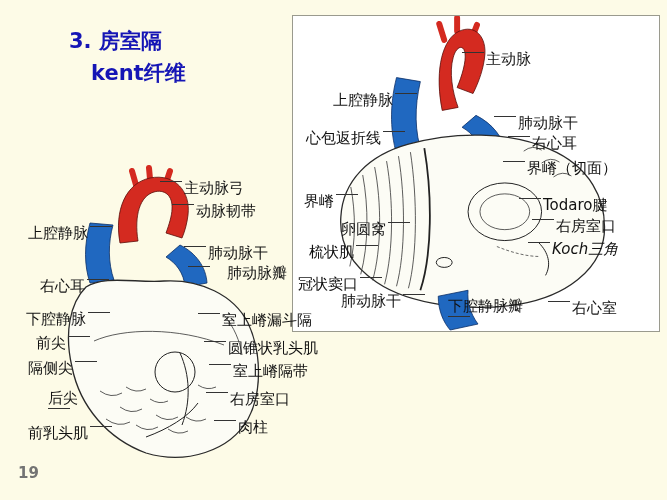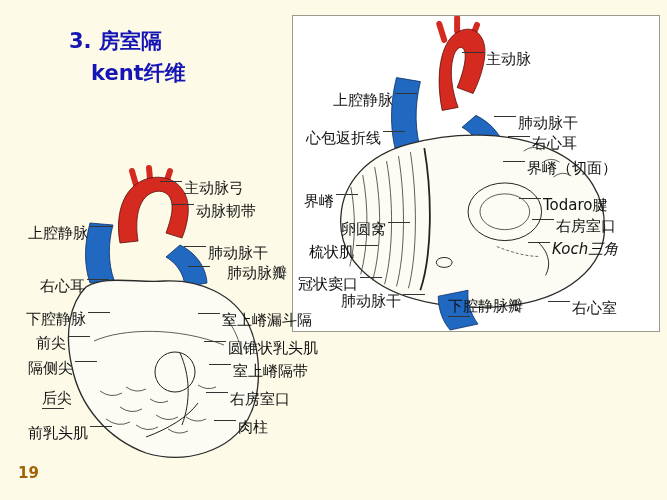--- a/index.html
+++ b/index.html
@@ -25,21 +25,21 @@
   }
   .title .t2{margin-left:22px;}
   .diagram-box{
     position:absolute;left:292px;top:15px;width:368px;height:317px;
     background:#ffffff;border:1px solid #9a9a8e;
   }
   .diagram-box svg{display:block;width:100%;height:100%;}
   .left-heart{position:absolute;left:28px;top:165px;width:250px;height:300px;}
   .pagenum{
     position:absolute;left:18px;top:464px;
-    font-size:15px;font-weight:bold;color:#a16207;
+    font-size:15px;font-weight:bold;color:#737373;
   }
   .labels{position:absolute;inset:0;pointer-events:none;}
   .label{
     position:absolute;display:flex;align-items:flex-start;gap:2px;
     font-size:15px;color:#111;white-space:nowrap;line-height:1;
   }
   .label .line{display:inline-block;width:22px;height:1px;background:#333;}
   
   .artery-fill{fill:var(--artery-red);stroke:#5a0e0a;stroke-width:0.8;}
   .artery-stub{stroke:var(--artery-red);stroke-width:6;fill:none;stroke-linecap:round;}
@@ -153,21 +153,21 @@
         <span class="txt">前尖</span>
         <span class="line line-after"></span>
       </div>
 
       <div class="label side-left" style="left: 28px; top: 361px;">
 
         <span class="txt">隔侧尖</span>
         <span class="line line-after"></span>
       </div>
 
-      <div class="label side-left" style="left: 42px; top: 391px; flex-direction: column;">
+      <div class="label side-left" style="left: 48px; top: 391px; flex-direction: column;">
 
         <span class="txt">后尖</span>
         <span class="line line-after"></span>
       </div>
 
       <div class="label side-left" style="left: 28px; top: 426px;">
 
         <span class="txt">前乳头肌</span>
         <span class="line line-after"></span>
       </div>

